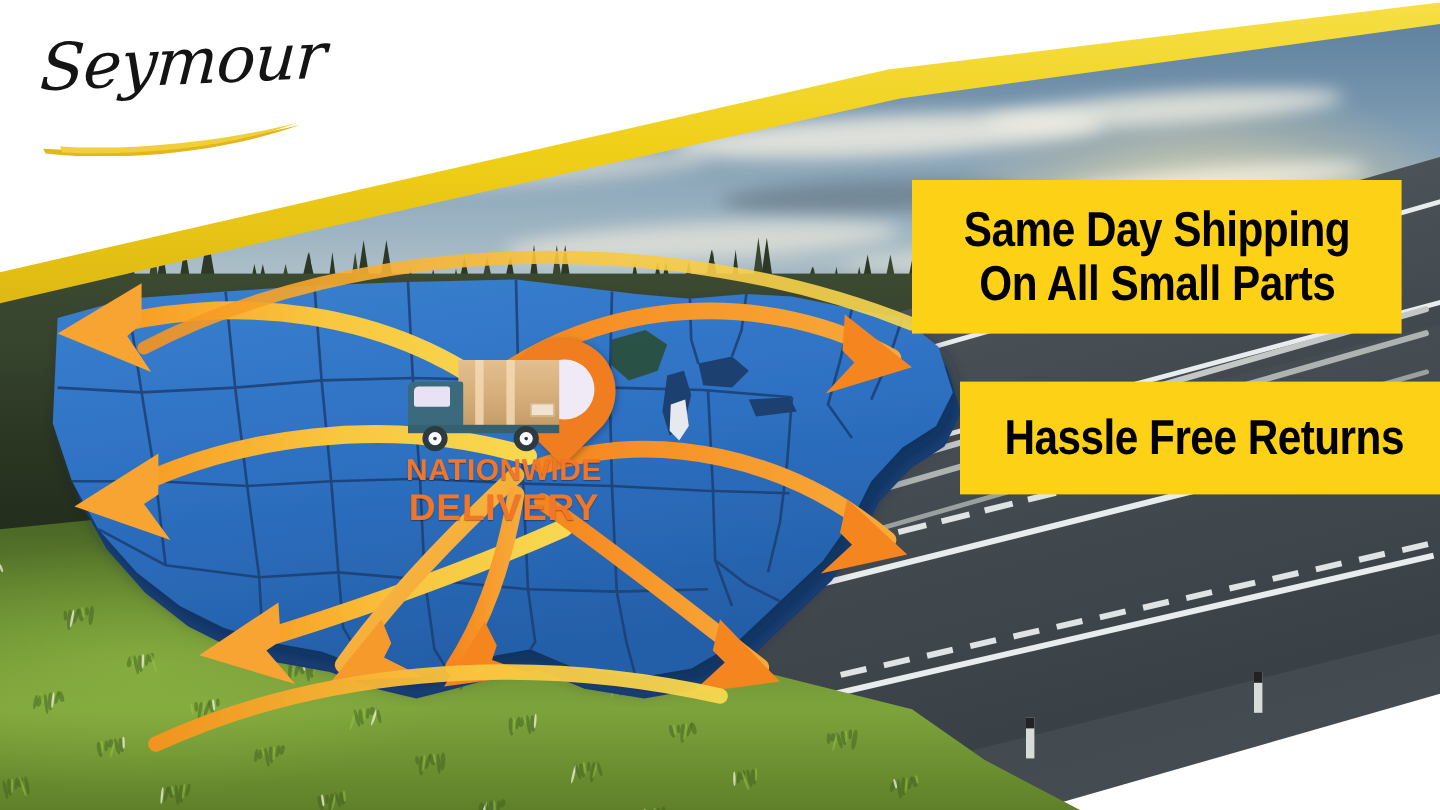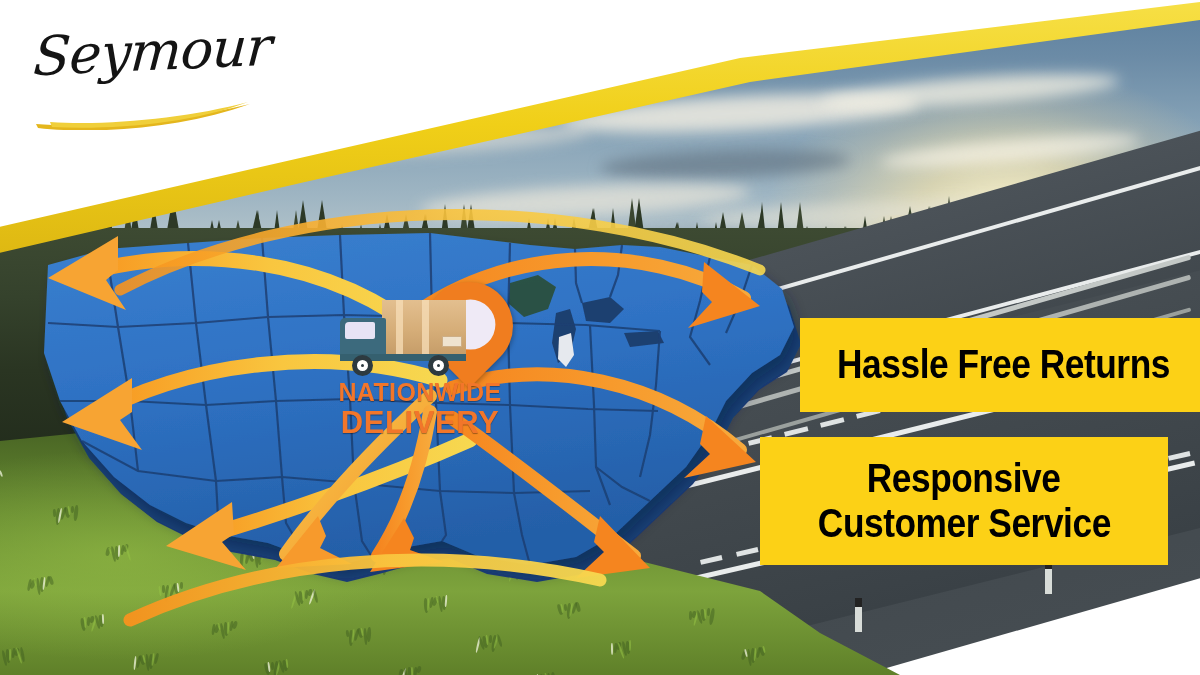--- a/index.html
+++ b/index.html
@@ -654,23 +654,23 @@
   </div>
 
   <div class="logo">
     <svg class="logo-swoosh" viewBox="0 0 230 52">
       <path d="M8,46 C60,50 150,44 222,26 C150,52 62,56 10,50 Z" fill="#e4b61d"></path>
       <path d="M22,44 C80,48 160,40 220,24 C162,46 84,52 24,49 Z" fill="#f0cf3a"></path>
     </svg>
     <div class="logo-script">Seymour</div>
   </div>
 
+  <div class="panel" id="panel1">
+    <span>Same Day Shipping</span>
+    <span>On All Small Parts</span>
+  </div>
 
   <div class="panel" id="panel2">
     <span>Hassle Free Returns</span>
   </div>
 
-  <div class="panel" id="panel3">
-    <span>Responsive</span>
-    <span>Customer Service</span>
-  </div>
 
 </div>
 
 </body></html>

